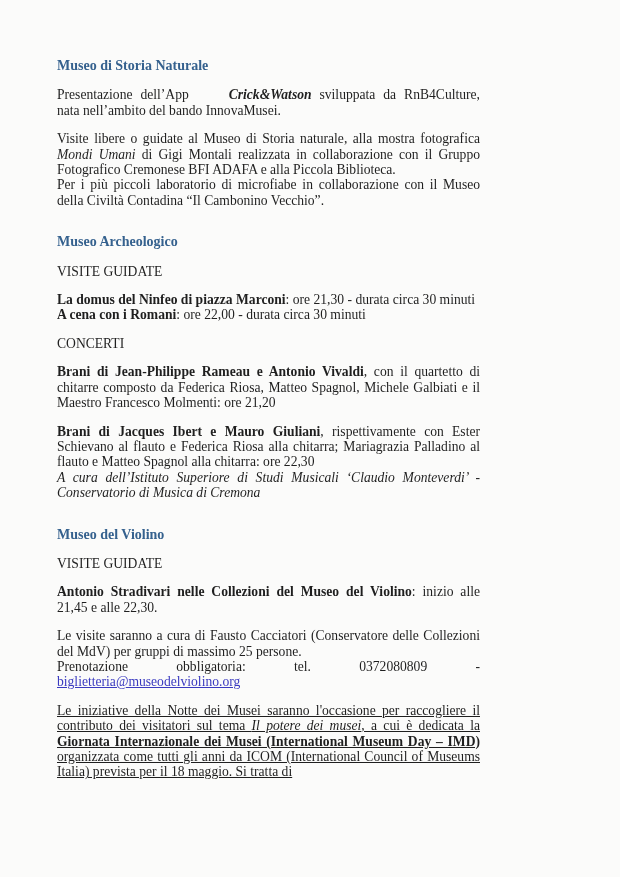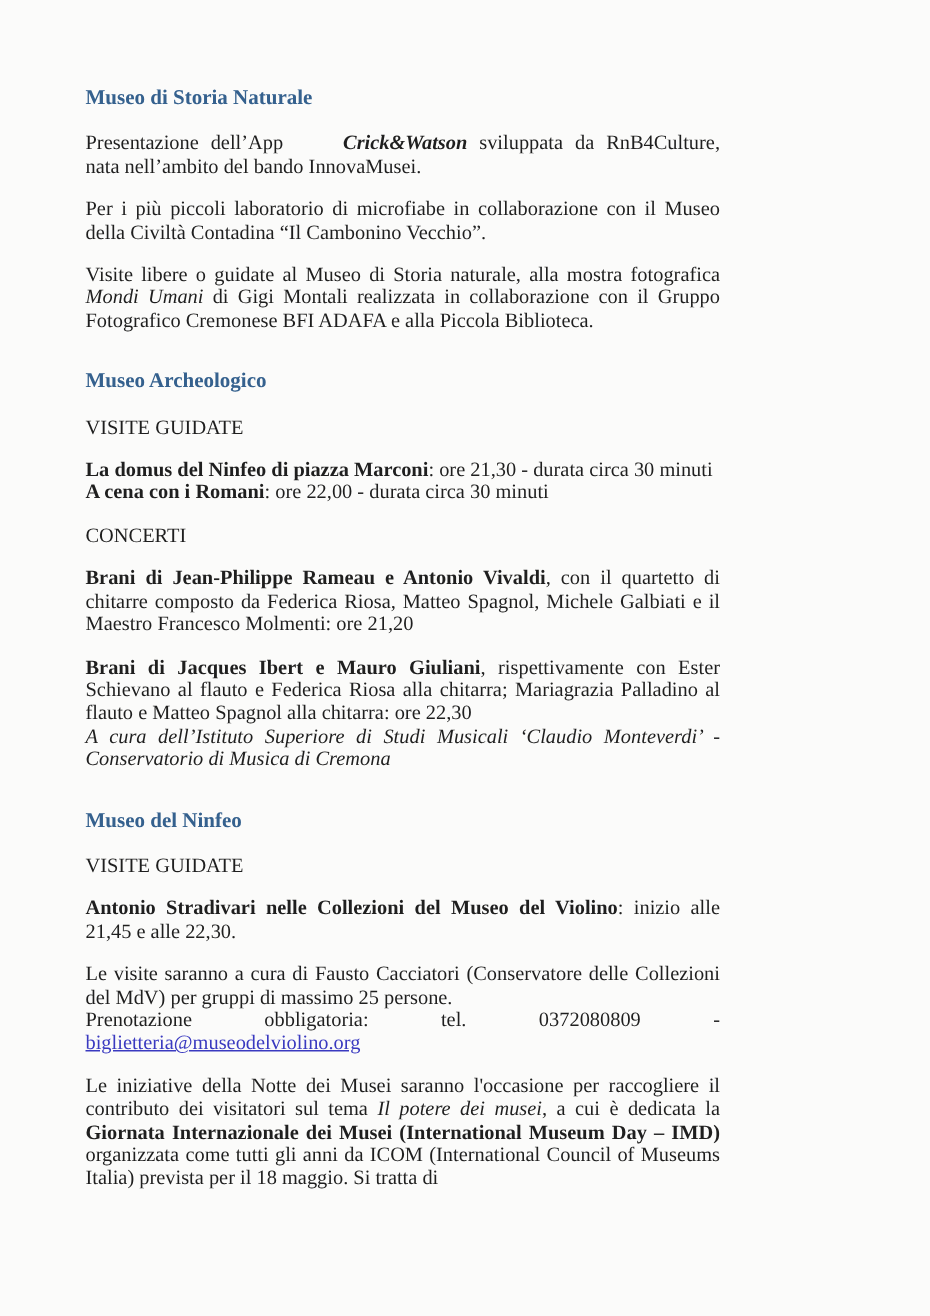--- a/index.html
+++ b/index.html
@@ -30,55 +30,55 @@
     font-weight: bold;
     margin: 26px 0 14px 0;
   }
   h3.first { margin-top: 8px; }
   .para, .group { margin: 0 0 13px 0; text-align: justify; }
   .no-gap { margin-bottom: 0; }
   .line { text-align: justify; }
   .b  { font-weight: bold; }
   .i  { font-style: italic; }
   .bi { font-weight: bold; font-style: italic; margin-left: 32px; }
-  .closing { margin-top: 12px; }
+  .closing { margin-top: 12px; text-decoration: underline; }
   a.email { color: var(--link); text-decoration: underline; cursor: pointer; }
 </style>
 </head>
 <body>
 
 <div class="page">
 
   <h3 class="heading first">Museo di Storia Naturale</h3>
 
   <p class="para"><span>Presentazione dell’App </span><span class="bi">Crick&amp;Watson</span><span> sviluppata da RnB4Culture, nata nell’ambito del bando InnovaMusei.</span></p>
 
+  <p class="para no-gap"><span>Visite libere o guidate al Museo di Storia naturale, alla mostra fotografica </span><span class="i">Mondi Umani</span><span> di Gigi Montali realizzata in collaborazione con il Gruppo Fotografico Cremonese BFI ADAFA e alla Piccola Biblioteca.</span></p>
+
   <p class="para">Per i più piccoli laboratorio di microfiabe in collaborazione con il Museo della Civiltà Contadina “Il Cambonino Vecchio”.</p>
-
-  <p class="para no-gap"><span>Visite libere o guidate al Museo di Storia naturale, alla mostra fotografica </span><span class="i">Mondi Umani</span><span> di Gigi Montali realizzata in collaborazione con il Gruppo Fotografico Cremonese BFI ADAFA e alla Piccola Biblioteca.</span></p>
 
   <h3 class="heading">Museo Archeologico</h3>
 
   <p class="para">VISITE GUIDATE</p>
 
   <div class="group">
     <div class="line"><span class="b">La domus del Ninfeo di piazza Marconi</span><span>: ore 21,30 - durata circa 30 minuti</span></div>
     <div class="line"><span class="b">A cena con i Romani</span><span>: ore 22,00 - durata circa 30 minuti</span></div>
   </div>
 
   <p class="para">CONCERTI</p>
 
   <p class="para"><span class="b">Brani di Jean-Philippe Rameau e Antonio Vivaldi</span><span>, con il quartetto di chitarre composto da Federica Riosa, Matteo Spagnol, Michele Galbiati e il Maestro Francesco Molmenti: ore 21,20</span></p>
 
 
   <p class="para no-gap"><span class="b">Brani di Jacques Ibert e Mauro Giuliani</span><span>, rispettivamente con Ester Schievano al flauto e Federica Riosa alla chitarra; Mariagrazia Palladino al flauto e Matteo Spagnol alla chitarra: ore 22,30</span></p>
 
   <p class="para i">A cura dell’Istituto Superiore di Studi Musicali ‘Claudio Monteverdi’ - Conservatorio di Musica di Cremona</p>
 
-  <h3 class="heading">Museo del Ninfeo</h3>
+  <h3 class="heading">Museo del Violino</h3>
 
   <p class="para">VISITE GUIDATE</p>
 
   <p class="para"><span class="b">Antonio Stradivari nelle Collezioni del Museo del Violino</span><span>: inizio alle 21,45 e alle 22,30.</span></p>
 
   <div class="group">
     <div class="line">Le visite saranno a cura di Fausto Cacciatori (Conservatore delle Collezioni del MdV) per gruppi di massimo 25 persone.</div>
     <div class="line"><span>Prenotazione obbligatoria: tel. 0372080809 - </span><a class="email">biglietteria@museodelviolino.org</a></div>
   </div>
 

